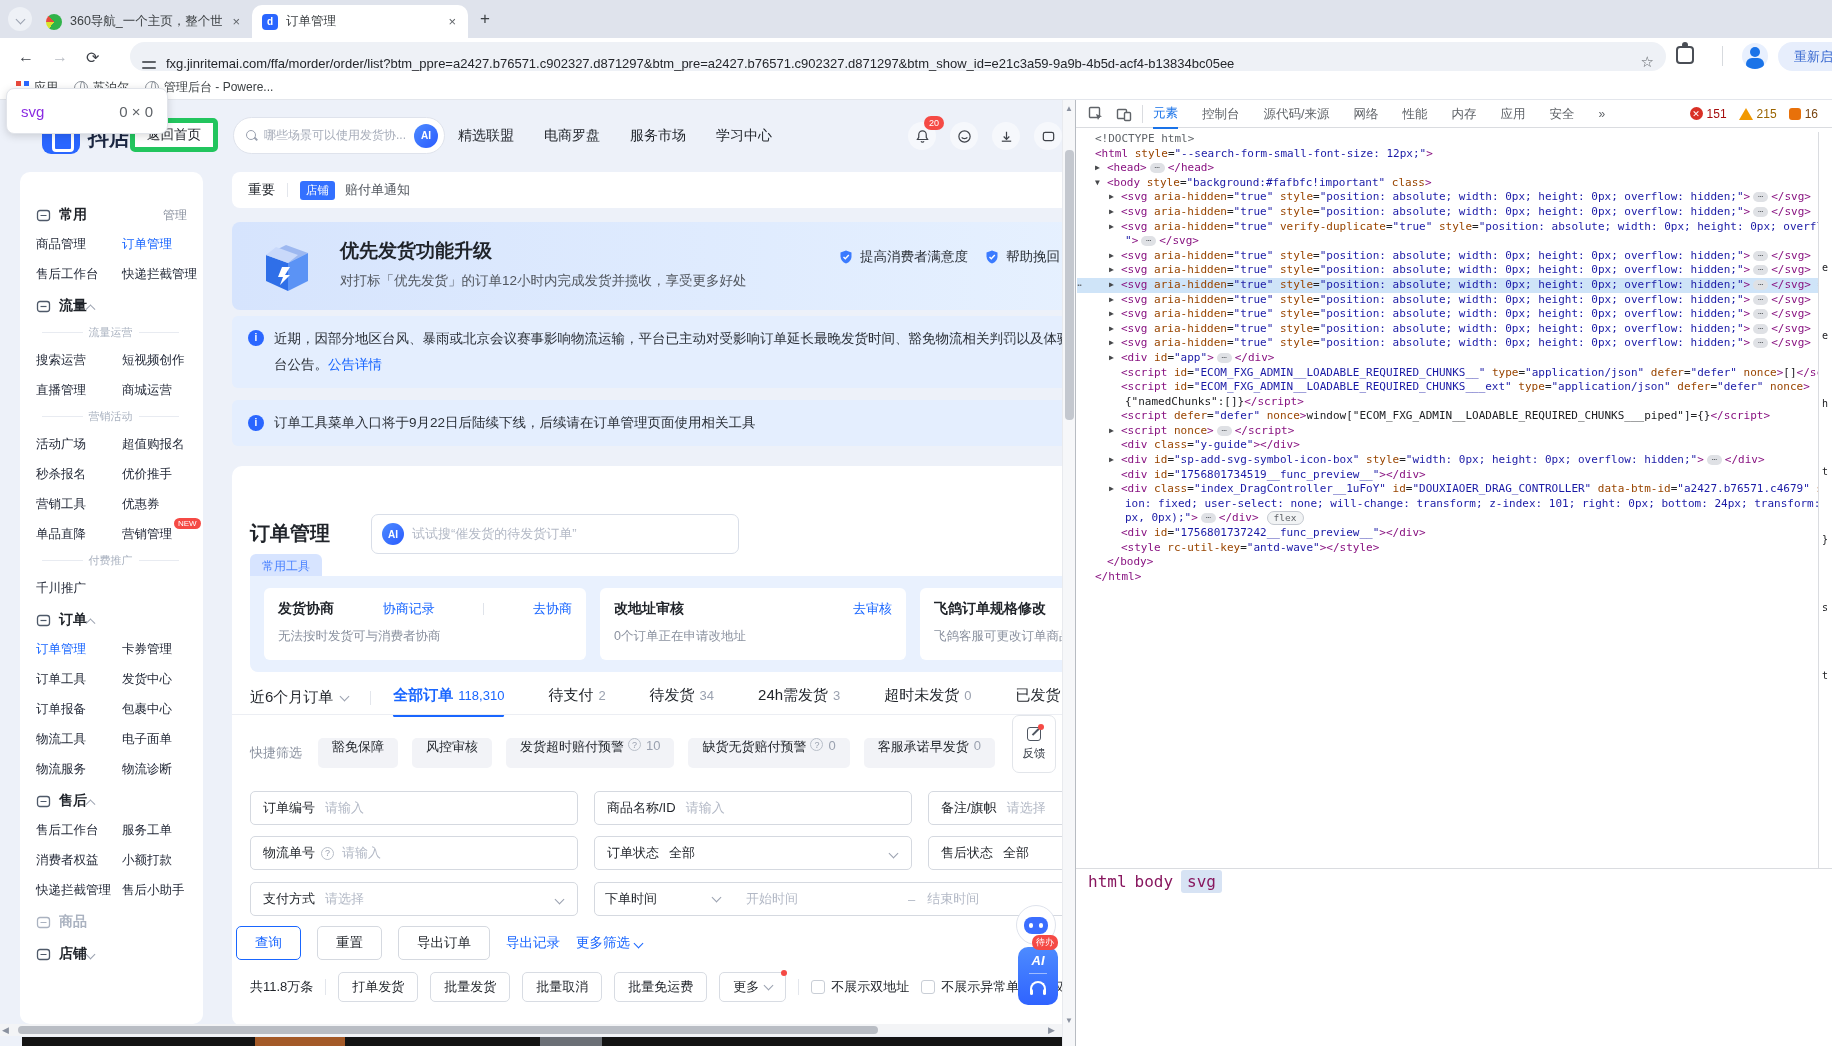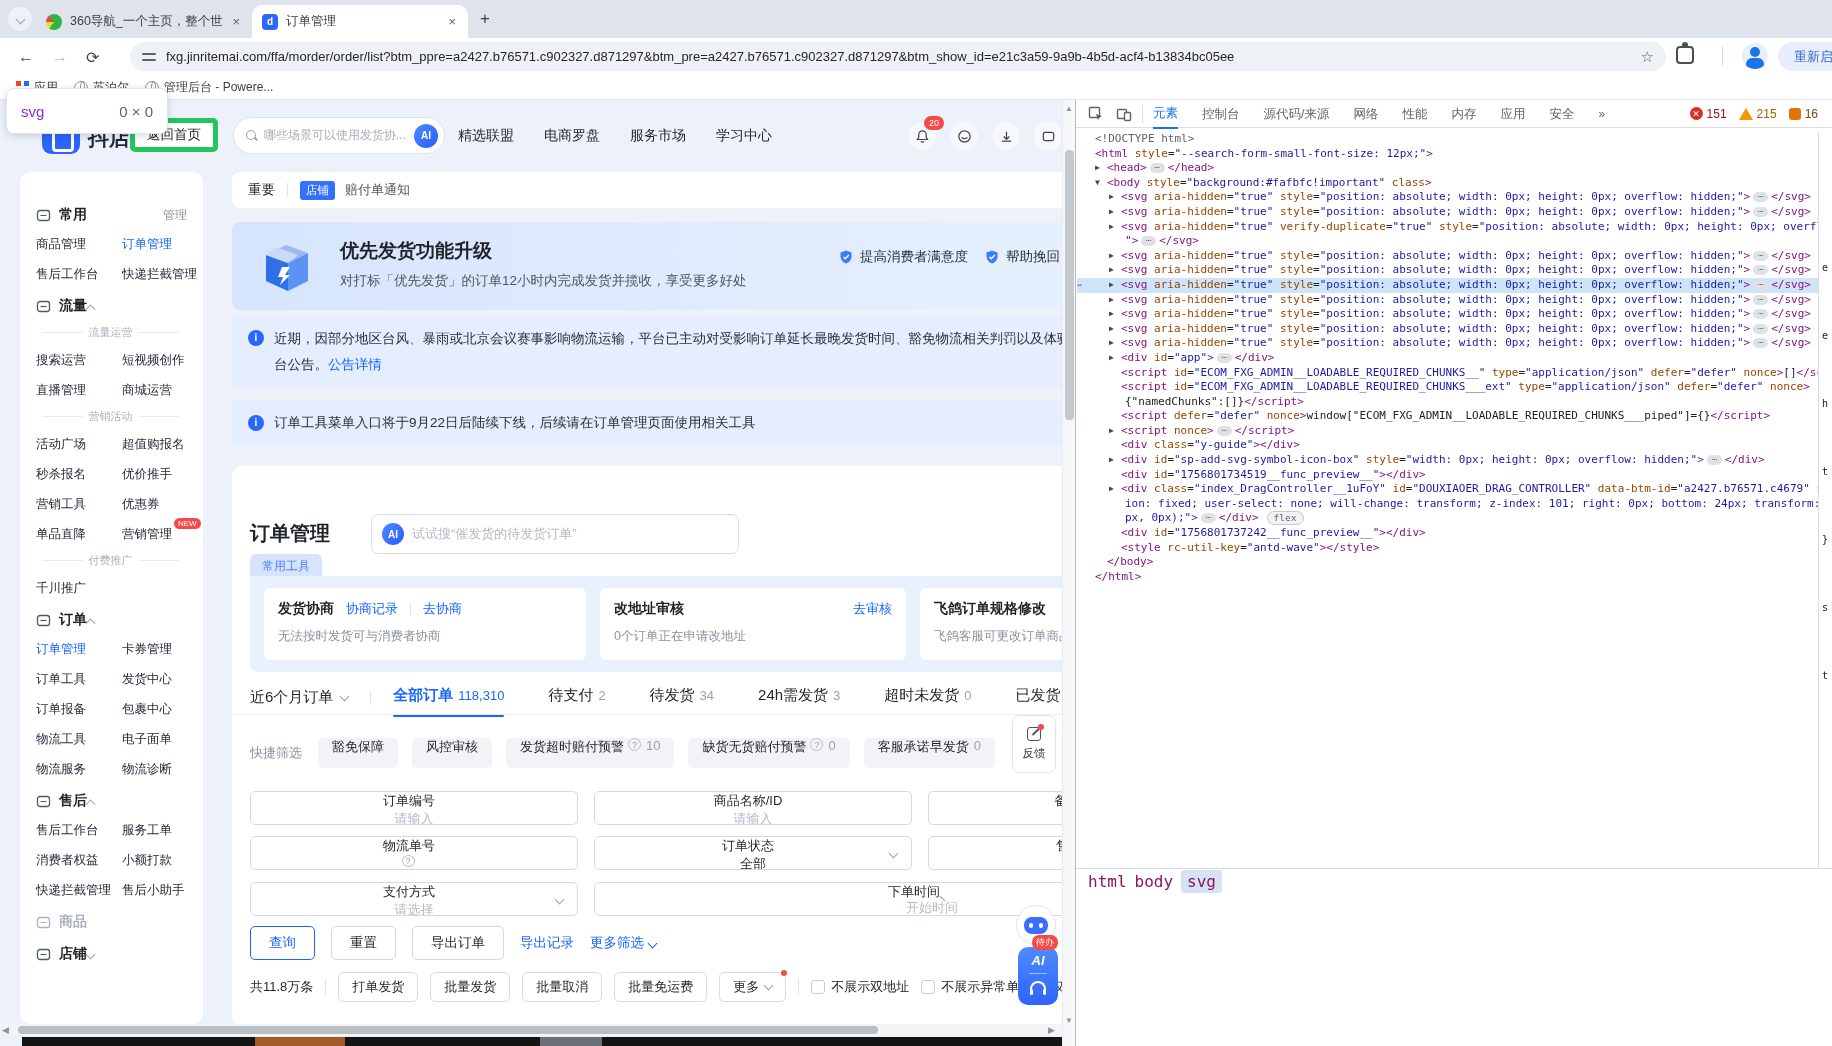--- a/index.html
+++ b/index.html
@@ -14,21 +14,21 @@
   .tab1 { left:36px; width:216px; }
   .tab2 { left:252px; width:216px; background:#fff; }
   .tab .ttl { flex:1; overflow:hidden; white-space:nowrap; margin:0 8px; }
   .tab .x { color:#5f6368; font-size:13px; padding:0 2px; }
   .f360 { width:16px; height:16px; border-radius:50%; background:conic-gradient(#31b34a 0 60%, #d8e32b 60% 75%, #e8493c 75% 88%, #31b34a 88%); flex:none; }
   .fdd { width:16px; height:16px; border-radius:4px; background:#2a66ff; color:#fff; font-size:10px; font-weight:bold; display:flex; align-items:center; justify-content:center; flex:none; }
   .newtab { position:absolute; left:480px; top:9px; font-size:17px; color:#3c4043; }
   .toolbar { position:absolute; left:0; top:38px; width:1832px; height:38px; background:#fff; display:flex; align-items:center; }
   .nav-ic { font-size:16px; color:#3f434a; margin-left:18px; }
   .nav-ic.dis { color:#b9bdc4; }
-  .omnibox { position:absolute; left:130px; top:4px; width:1536px; height:29px; background:#eef1f6; border-radius:15px; display:flex; align-items:center; padding:0 12px; }
+  .omnibox { position:absolute; left:130px; top:4px; width:1536px; height:29px; background:#eef1f6; border-radius:15px; display:flex; align-items:flex-end; padding:0 12px; }
   .urltext { font-size:13px; color:#24262b; white-space:nowrap; overflow:hidden; flex:1; margin-left:10px; }
   .tune { width:14px; height:12px; position:relative; flex:none; }
   .tune i { position:absolute; left:0; width:14px; height:2px; background:#5f6368; border-radius:1px; }
   .tune i:nth-child(1){ top:2px; } .tune i:nth-child(2){ top:8px; }
   .star { font-size:15px; color:#5f6368; margin-left:8px; }
   .ext-ic { position:absolute; left:1676px; top:8px; width:18px; height:18px; border:2px solid #4a4e55; border-radius:4px; }
   .ext-ic:before { content:""; position:absolute; left:4px; top:-6px; width:6px; height:6px; border-radius:50%; background:#4a4e55; }
   .tb-sep { position:absolute; left:1722px; top:8px; width:1px; height:20px; background:#d7dade; }
   .avatar { position:absolute; left:1742px; top:5px; width:26px; height:26px; border-radius:50%; background:#e8f0fe; overflow:hidden; }
   .avatar:before { content:""; position:absolute; left:8px; top:4px; width:10px; height:10px; border-radius:50%; background:#1a73e8; }
@@ -111,21 +111,21 @@
 
   .maincard { left:232px; top:366px; width:1016px; height:560px; position:absolute; background:#fff; border-radius:10px; }
   .pg-title { position:absolute; left:250px; top:420px; font-size:20px; font-weight:bold; }
   .ai-input { position:absolute; left:371px; top:414px; width:368px; height:40px; border:1px solid #d9dee8; border-radius:7px; background:#fff; display:flex; align-items:center; padding:0 10px; }
   .ai-input .aicircle { width:22px; height:22px; }
   .ai-input .ph { margin-left:8px; font-size:13px; color:#b3b9c6; white-space:nowrap; }
 
   .tools-tag { position:absolute; left:250px; top:454px; height:30px; background:#d7e4ff; color:#4a82ff; font-size:12px; border-radius:6px 6px 0 0; padding:4px 12px 8px; }
   .tools-box { position:absolute; left:250px; top:476px; width:998px; height:96px; background:#e9f1fe; border-radius:0 8px 8px 8px; }
   .tcard { position:absolute; top:12px; height:72px; background:#fff; border-radius:6px; padding:12px 14px; }
-  .tcard .trow { display:flex; align-items:center; }
+  .tcard .trow { display:flex; align-items:center;justify-content:space-between; }
   .tcard .tt { font-size:14px; font-weight:bold; }
   .tcard .tl { font-size:13px; color:#1966ff; margin-left:12px; white-space:nowrap; }
   .tcard .tlsep { width:1px; height:12px; background:#dfe3ea; margin-left:12px; }
   .tcard .td { font-size:12.5px; color:#8a919f; margin-top:10px; white-space:nowrap; }
   .tc1 { left:14px; width:322px; } .tc1 .tl:first-of-type{ margin-left:auto; }
   .tc1 .trow { width:100%; }
   .tc2 { left:350px; width:306px; } .tc2 .tl { margin-left:auto; }
   .tc2 .trow { width:100%; }
   .tc3 { left:670px; width:320px; }
 
@@ -144,30 +144,30 @@
   .qpill { height:30px; background:#f2f3f7; border-radius:5px; display:flex; padding:0 14px; font-size:13px; white-space:nowrap; }
   .qpill .cnt { color:#9aa1af; margin-left:5px; }
   .qhelp { width:13px; height:13px; border:1px solid #b9bfc9; border-radius:50%; color:#9aa1af; font-size:9px; display:inline-flex; align-items:center; justify-content:center; margin-left:4px; }
   .fbbtn { position:absolute; left:1012px; top:615px; width:44px; height:58px; background:#fff; border:1px solid #e2e5ea; border-radius:7px; display:flex; flex-direction:column; align-items:center; justify-content:center; gap:5px; font-size:11.5px; color:#3b414b; }
   .pen { width:14px; height:14px; border:1.5px solid #4e5560; border-radius:3px; position:relative; }
   .pen:before { content:""; position:absolute; left:3px; top:3px; width:9px; height:1.5px; background:#4e5560; transform:rotate(-45deg); }
   .pen:after { content:""; position:absolute; right:-4px; top:-4px; width:6px; height:6px; border-radius:50%; background:#f54a45; }
 
   .frow { position:absolute; left:250px; display:flex; gap:16px; }
   .frow1 { top:691px; } .frow2 { top:736px; } .frow3 { top:782px; }
-  .fcell { height:34px; border:1px solid #d5d9e0; border-radius:5px; background:#fff; display:flex; align-items:center; padding:0 12px; position:relative; font-size:13px; white-space:nowrap; overflow:hidden;flex-direction:column; }
+  .fcell { height:34px; border:1px solid #d5d9e0; border-radius:5px; background:#fff; display:flex; align-items:center; padding:0 12px; position:relative; font-size:13px; white-space:nowrap; overflow:hidden; }
   .flabel { color:#1f2329; margin-right:10px; }
   .fph { color:#b3b9c6; }
   .fval { color:#1f2329; }
   .fcell .chv { position:absolute; right:14px; top:13px; }
   .fcell .chv.inline { position:static; margin-left:46px; margin-top:-3px; }
   .fdash { color:#b3b9c6; margin:0 12px 0 110px; }
   .fcell .qhelp { margin-right:8px; margin-left:-4px; }
 
-  .btnrow { position:absolute; left:250px; top:826px; display:flex; align-items:center; gap:16px; }
+  .btnrow { position:absolute; left:236px; top:826px; display:flex; align-items:center; gap:16px; }
   .btn { height:34px; border-radius:5px; border:1px solid #d5d9e0; background:#fff; display:flex; align-items:center; padding:0 18px; font-size:13.5px; }
   .btn.primary { border-color:#1966ff; color:#1966ff; }
   .linkbtn { color:#1966ff; font-size:13.5px; display:flex; align-items:center; gap:5px; }
   .linkbtn .chv { border-color:#1966ff; }
 
   .batchrow { position:absolute; left:250px; top:872px; display:flex; align-items:center; gap:12px; font-size:13px; }
   .bsep { width:1px; height:16px; background:#e3e6ec; }
   .bbtn { height:30px; border:1px solid #d8dce3; border-radius:5px; background:#fff; display:flex; align-items:center; padding:0 13px; white-space:nowrap; }
   .bbtn.more { position:relative; }
   .bbtn.more .chv { margin-left:6px; margin-top:-3px; }

